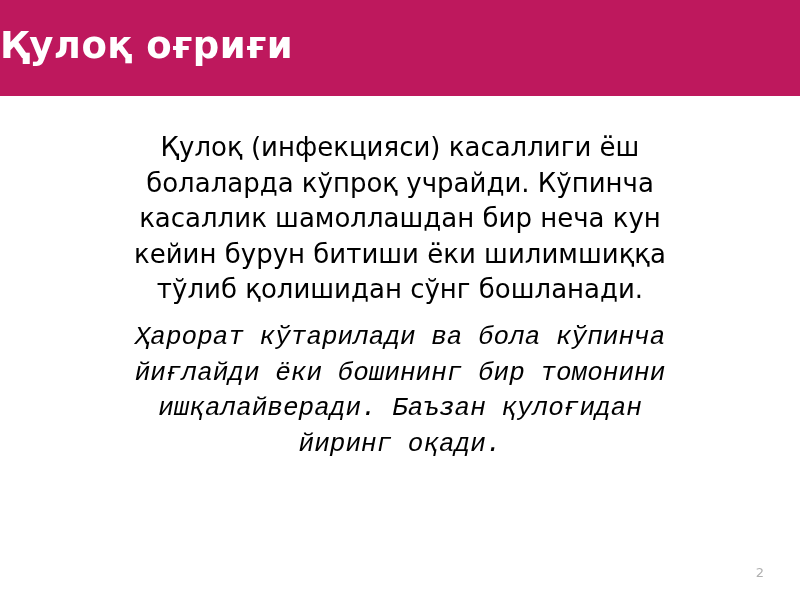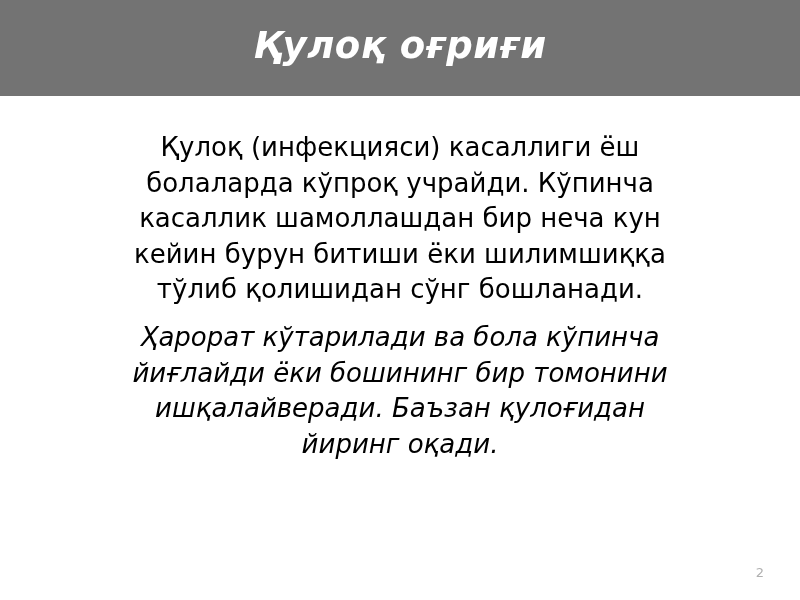--- a/index.html
+++ b/index.html
@@ -18,25 +18,23 @@
     width: 800px;
     height: 600px;
     background: #ffffff;
   }
   .title-bar {
     position: absolute;
     left: 0;
     top: 0;
     width: 800px;
     height: 96px;
-    background: #737373;
+    background: #be185d;
     display: flex;
     align-items: center;
-    justify-content: center;
-    font-style: italic;
   }
   .title-text {
     color: #ffffff;
     font-size: 37px;
     font-weight: bold;
     letter-spacing: 0.5px;
     text-align: center;
     line-height: 1.1;
     margin-top: -4px;
   }
@@ -51,20 +49,21 @@
     font-size: 26px;
     line-height: 1.37;
     color: #000000;
     margin: 12px;
   }
   .para.normal {
     font-style: normal;
   }
   .para.italic {
     font-style: italic;
+    font-family: Liberation Mono, monospace;
   }
   .page-number {
     position: absolute;
     right: 36px;
     bottom: 20px;
     font-size: 13px;
     color: #b0b0b0;
   }
 </style>
 </head>

